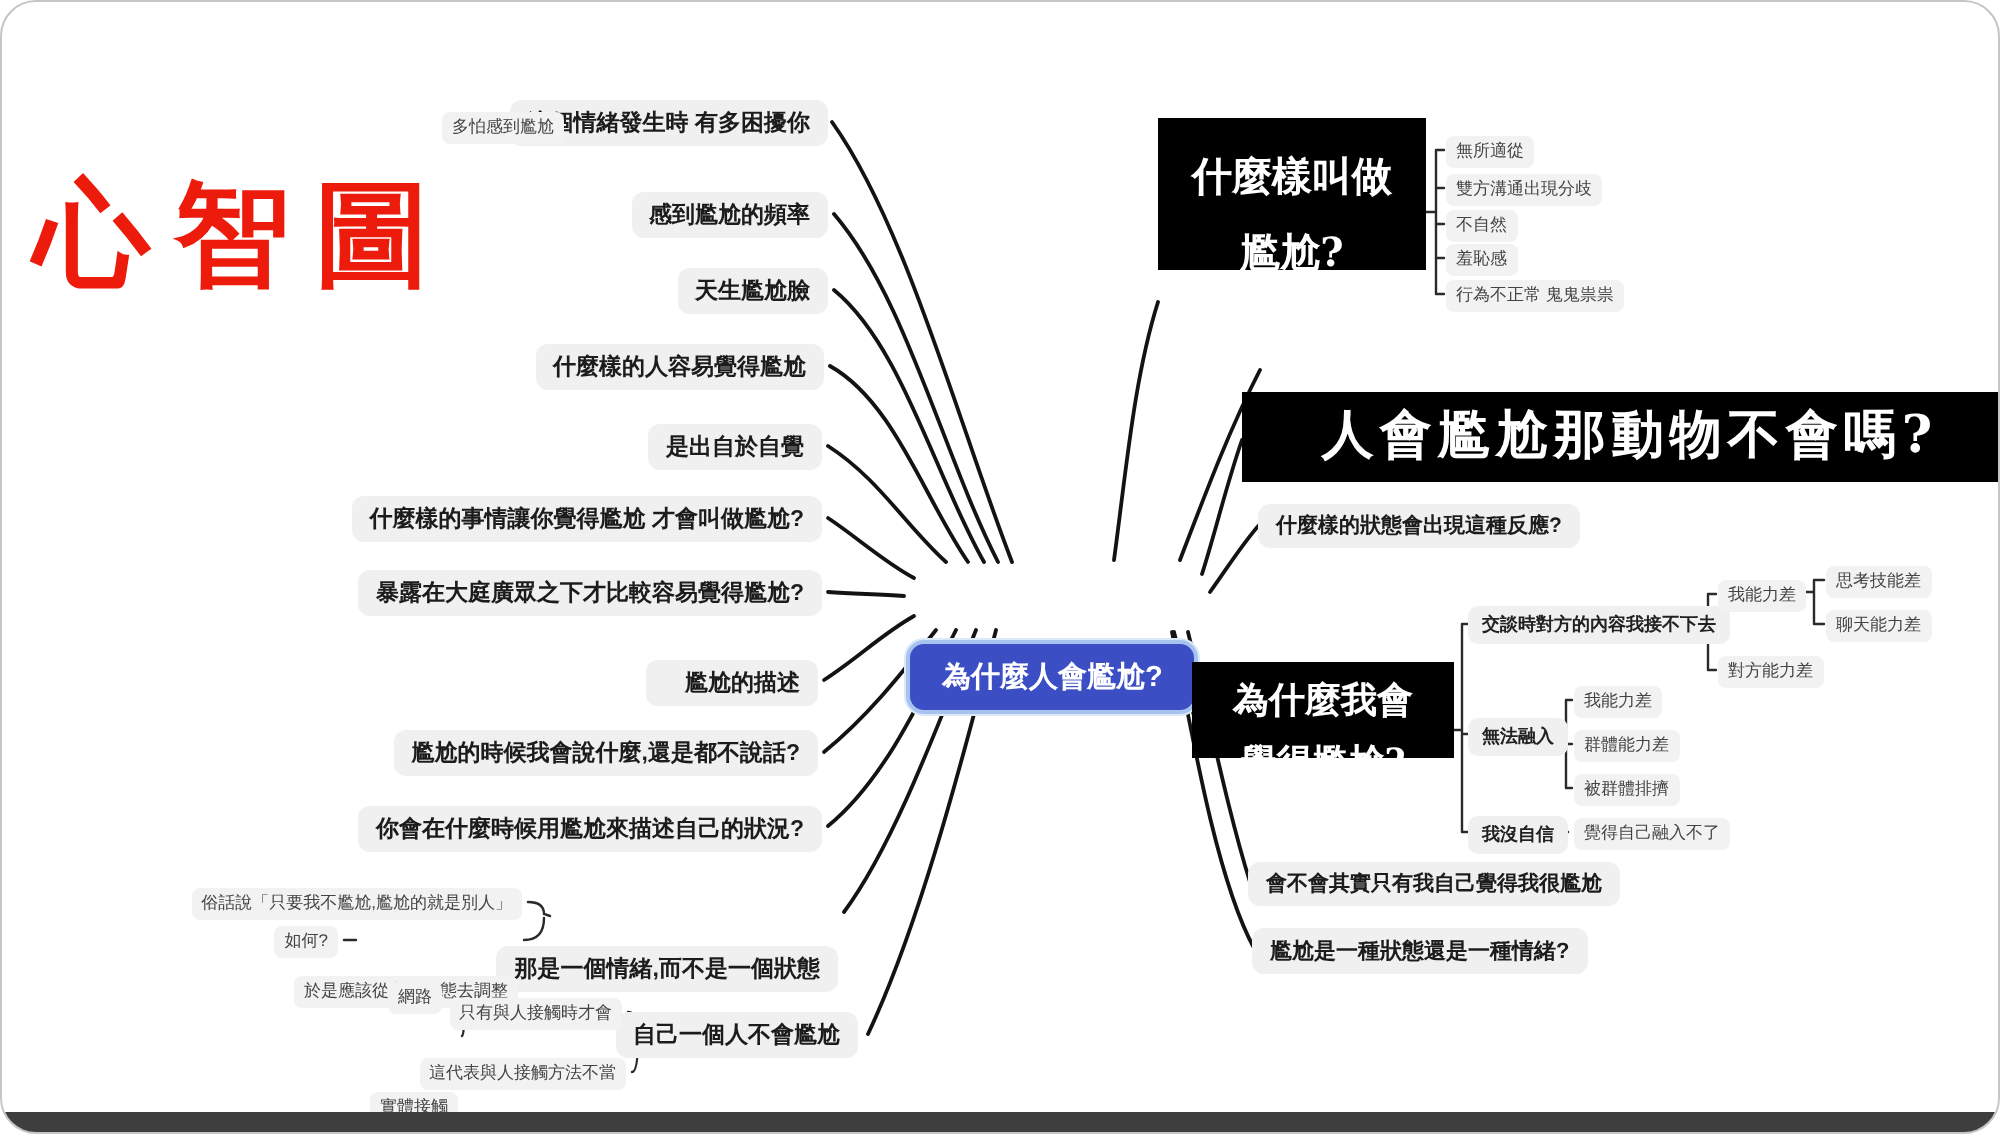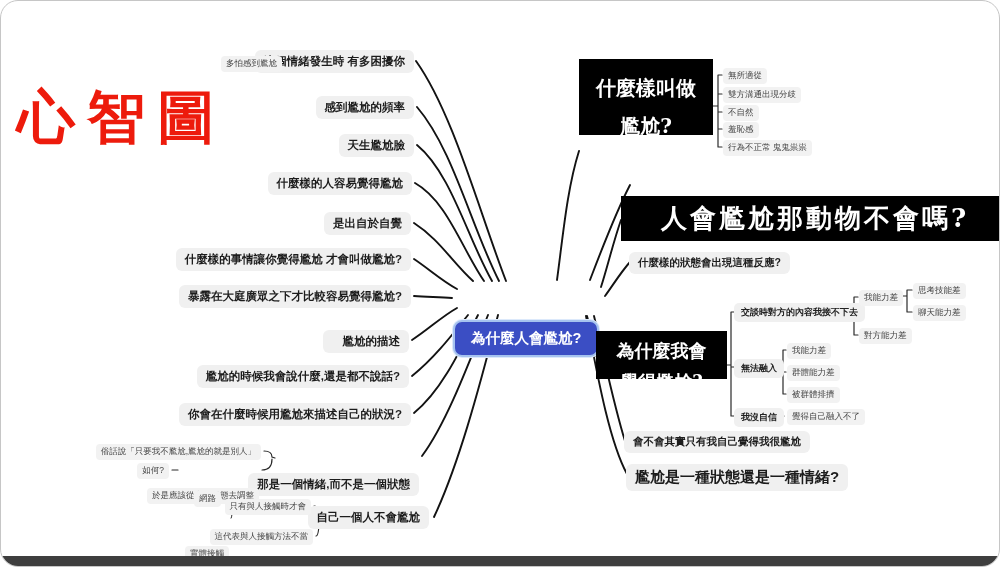--- a/index.html
+++ b/index.html
@@ -127,16 +127,16 @@
   <div class="node sm" style="left:733px;top:358px;">無法融入</div>
   <div class="note" style="left:786px;top:342px;">我能力差</div>
   <div class="note" style="left:786px;top:364px;">群體能力差</div>
   <div class="note" style="left:786px;top:386px;">被群體排擠</div>
 
   <div class="node sm" style="left:733px;top:407px;">我沒自信</div>
   <div class="note" style="left:786px;top:408px;">覺得自己融入不了</div>
 
   <div class="node" style="left:623px;top:430px;font-size:10.5px;">會不會其實只有我自己覺得我很尷尬</div>
 
-  <div class="node" style="left:625px;top:463px;font-size:15px;">尷尬是一種狀態還是一種情緒?</div>
+  <div class="node" style="left:625px;top:463px;font-size:11px;">尷尬是一種狀態還是一種情緒?</div>
 
   <div id="bottom-bar"></div>
 </div>
 
 </body></html>

